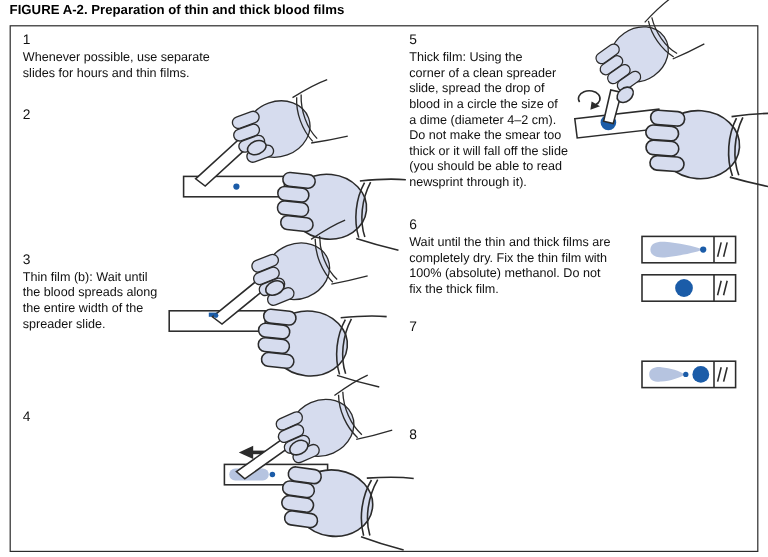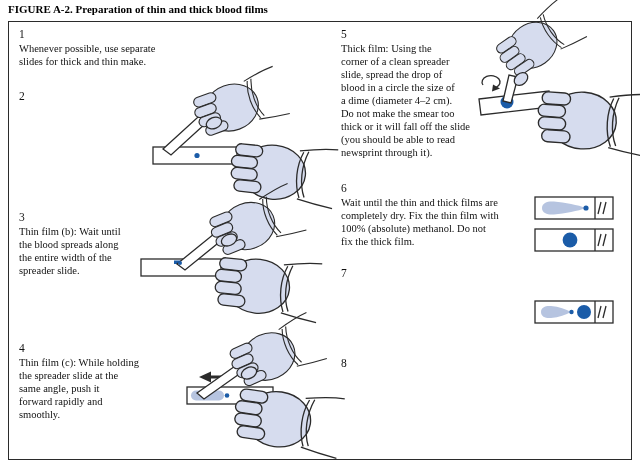--- a/index.html
+++ b/index.html
@@ -1,17 +1,17 @@
 <!DOCTYPE html>
 <html><head>
 <meta charset="utf-8">
 <style>
   html,body{margin:0;padding:0;background:#fff;}
   #page{position:relative;width:640px;height:464px;background:#ffffff;
-        font-family:Liberation Serif, serif;color:#111;overflow:hidden;}
+        font-family:Liberation Sans, sans-serif;color:#111;overflow:hidden;}
   .fig-title{position:absolute;left:8px;top:3px;font-size:11px;font-weight:bold;color:#000;white-space:pre;}
   .fig-box{position:absolute;left:8px;top:21px;width:622px;height:437px;border:1.5px solid #2b2b2b;background:#fff;}
   .step{position:absolute;}
   .step-num{font-size:11.5px;color:#111;line-height:13px;}
   .step-text{font-size:10.5px;line-height:13px;color:#111;white-space:pre;margin-top:1px;}
   .illo{position:absolute;}
   svg{display:block;overflow:visible;}
 </style>
 </head>
 <body>
@@ -34,42 +34,37 @@
 
 <div id="page">
 
   <div class="fig-title">FIGURE A-2. Preparation of thin and thick blood films</div>
 
   <div class="fig-box">
 
     <div class="step" style="left:10px;top:6px;">
       <div class="step-num">1</div>
       <div class="step-text">Whenever possible, use separate
-slides for thick and thin make.</div>
+slides for hours and thin films.</div>
     </div>
 
     <div class="step" style="left:10px;top:68px;">
       <div class="step-num">2</div>
     </div>
 
     <div class="step" style="left:10px;top:189px;">
       <div class="step-num">3</div>
       <div class="step-text">Thin film (b): Wait until
 the blood spreads along
 the entire width of the
 spreader slide.</div>
     </div>
 
     <div class="step" style="left:10px;top:320px;">
       <div class="step-num">4</div>
-      <div class="step-text">Thin film (c): While holding
-the spreader slide at the
-same angle, push it
-forward rapidly and
-smoothly.</div>
     </div>
 
     <div class="step" style="left:332px;top:6px;">
       <div class="step-num">5</div>
       <div class="step-text">Thick film: Using the
 corner of a clean spreader
 slide, spread the drop of
 blood in a circle the size of
 a dime (diameter 4–2 cm).
 Do not make the smear too

